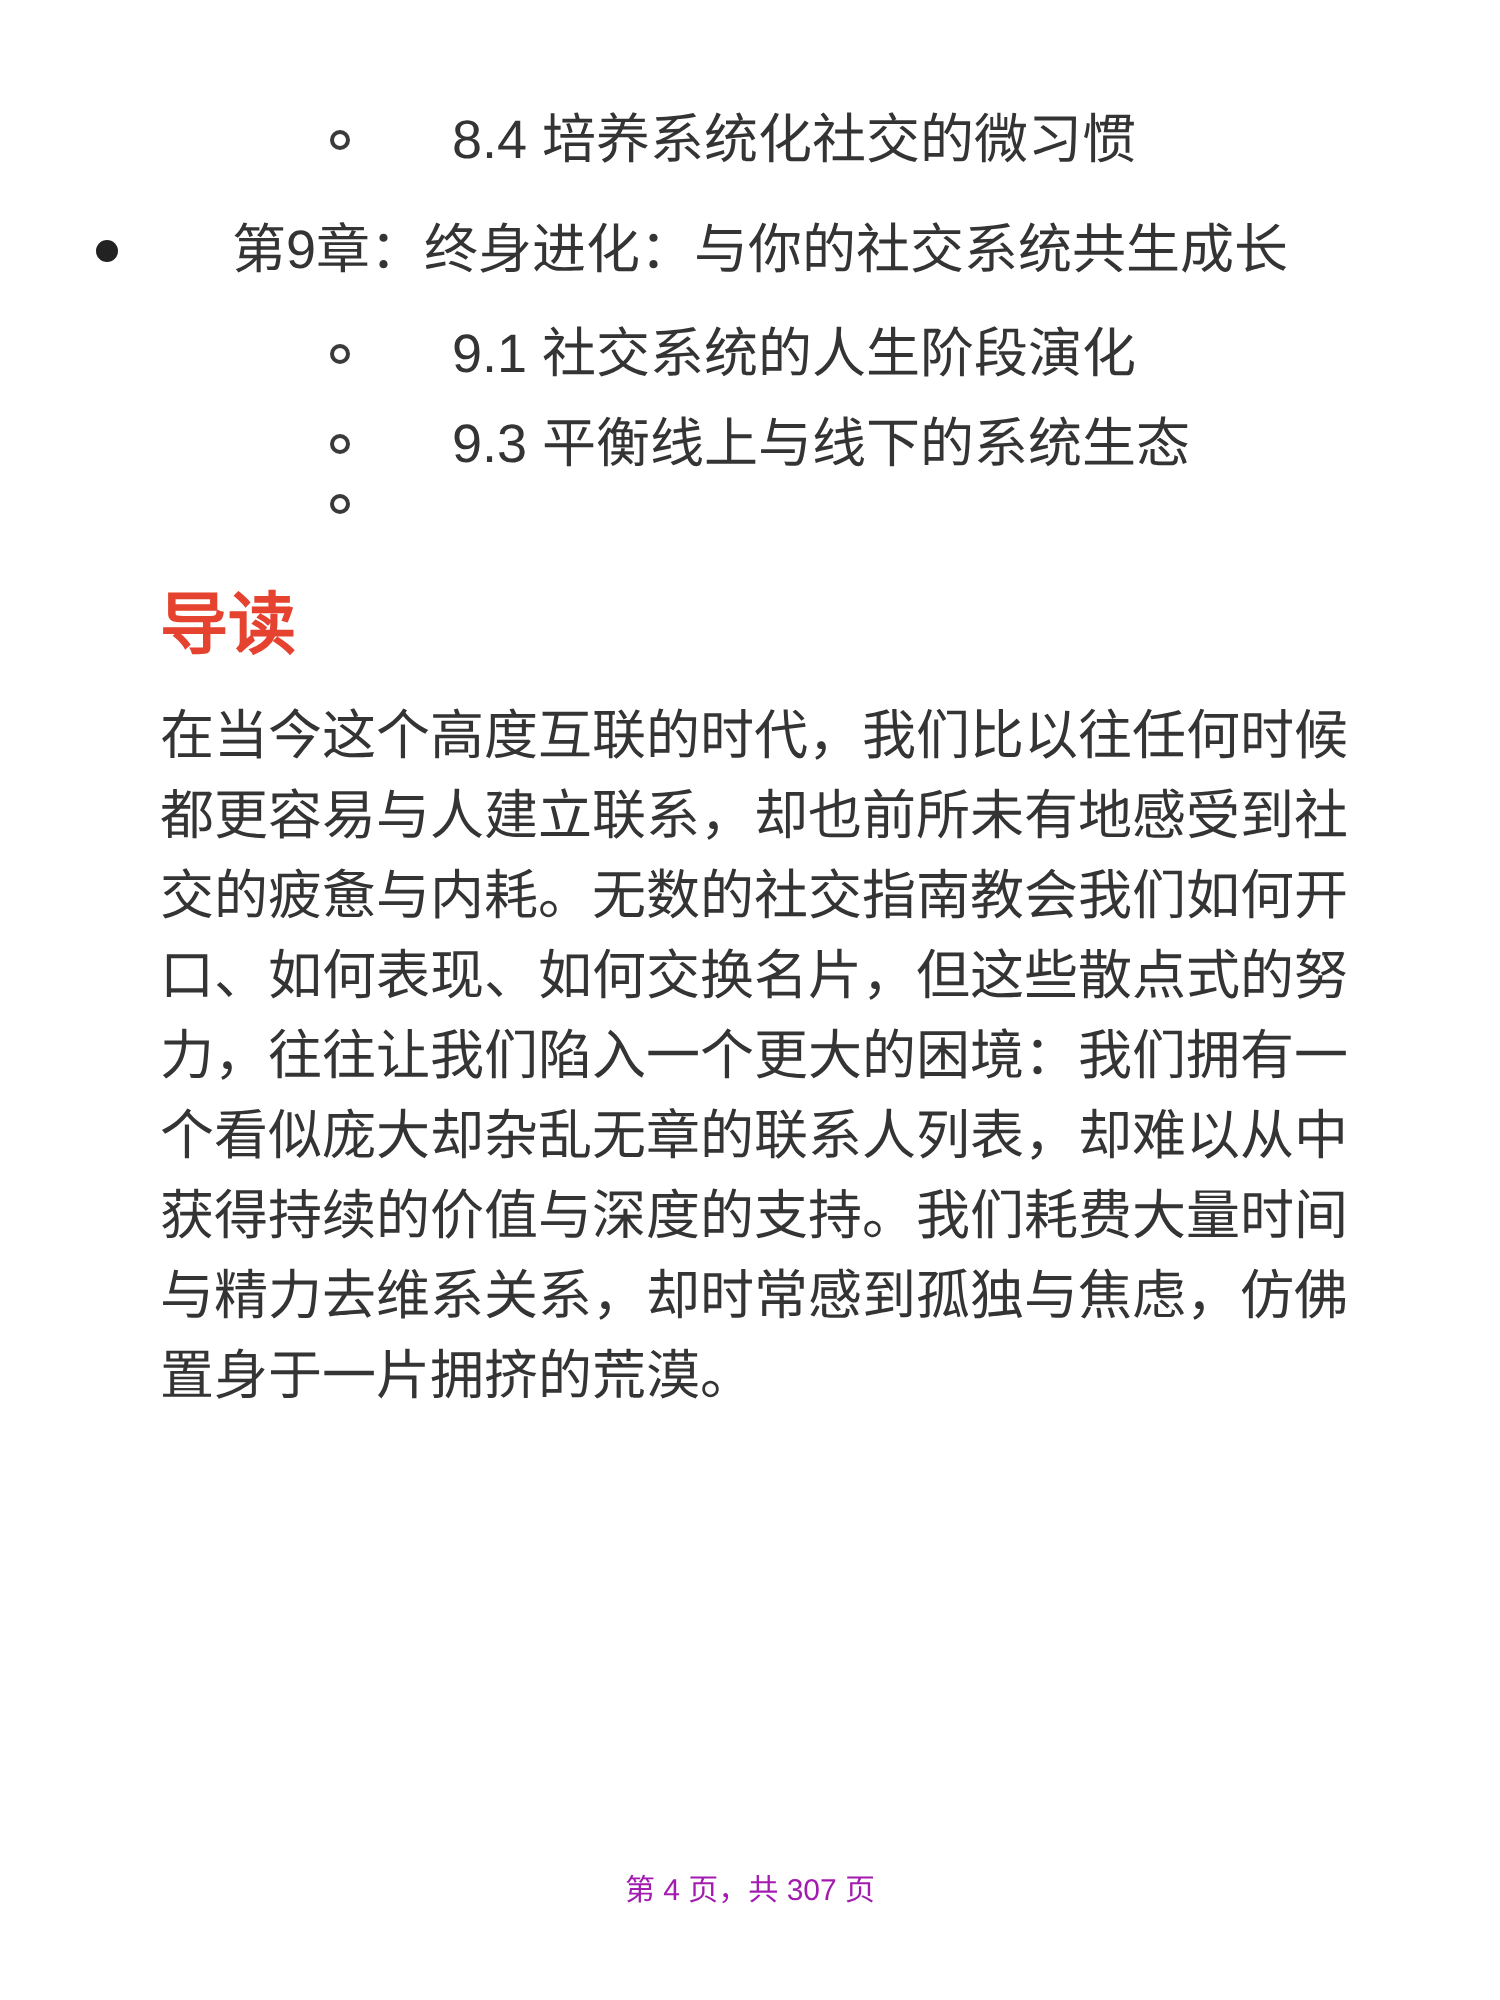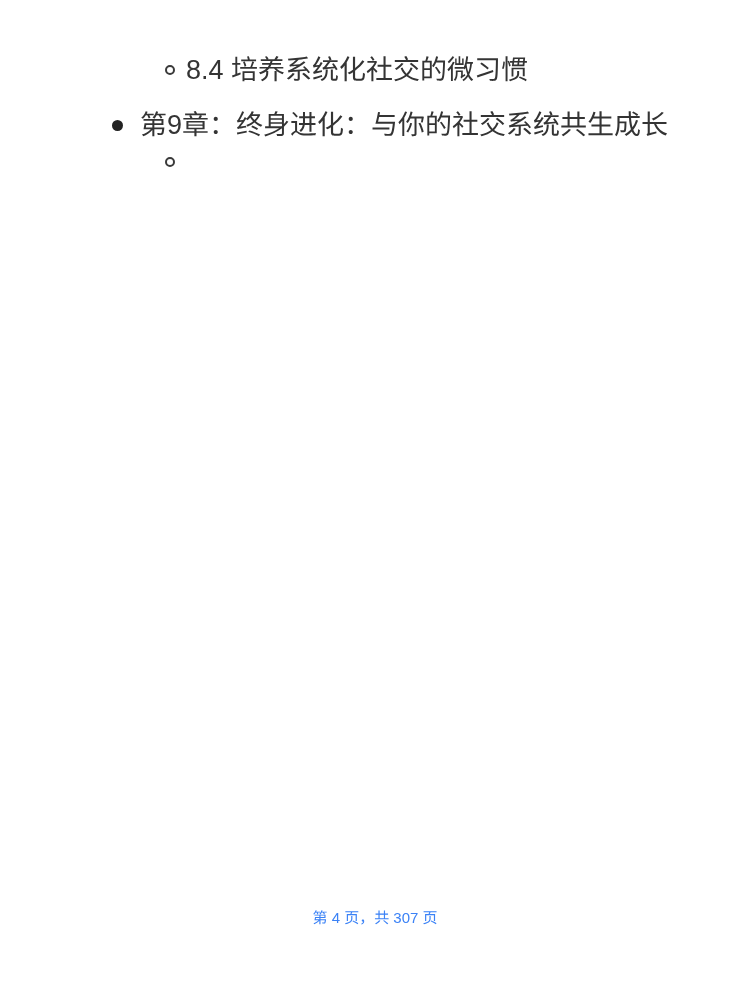--- a/index.html
+++ b/index.html
@@ -21,27 +21,28 @@
     padding-top: 50px;
     padding-bottom: 1px;
   }
   .toc-item {
     display: flex;
     align-items: center;
     font-size: 27px;
     line-height: 40px;
     color: #343434;
     white-space: nowrap;
+    gap: 40px;
   }
   .toc-item.lvl2 {
     padding-left: 165px;
     margin-bottom: 5px;
   }
   .toc-item.lvl1 {
-    padding-left: 112px;
+    padding-left: 48px;
     margin-top: 15px;
     margin-bottom: 12px;
   }
   .bullet-circle {
     flex: none;
     width: 10px;
     height: 10px;
     box-sizing: border-box;
     border: 2px solid #3a3a3a;
     border-radius: 50%;
@@ -70,51 +71,61 @@
     line-height: 40px;
     color: #343434;
     text-align: left;
     word-break: break-all;
   }
   
   .footer {
     position: absolute;
     left: 0;
     right: 0;
-    top: 909px;
+    top: 937px;
     text-align: center;
     font-size: 15px;
     line-height: 18px;
-    color: #3b82f6;
+    color: #a21caf;
   }
 </style>
 </head>
 <body>
 
 <div class="page">
 
   <div class="toc">
 
     <div class="toc-item lvl2">
       <span class="bullet-circle"></span>
       <span>8.4 培养系统化社交的微习惯</span>
     </div>
 
     <div class="toc-item lvl1">
       <span class="bullet-disc"></span>
       <span>第9章：终身进化：与你的社交系统共生成长</span>
     </div>
 
+    <div class="toc-item lvl2">
+      <span class="bullet-circle"></span>
+      <span>9.1 社交系统的人生阶段演化</span>
+    </div>
 
 
+    <div class="toc-item lvl2">
+      <span class="bullet-circle"></span>
+      <span>9.3 平衡线上与线下的系统生态</span>
+    </div>
 
     <div class="toc-item lvl2">
       <span class="bullet-circle"></span>
     </div>
 
   </div>
 
   <div class="intro">
+    <h2 class="intro-heading">导读</h2>
+    <p>在当今这个高度互联的时代，我们比以往任何时候都更容易与人建立联系，却也前所未有地感受到社交的疲惫与内耗。无数的社交指南教会我们如何开口、如何表现、如何交换名片，但这些散点式的努力，往往让我们陷入一个更大的困境：我们拥有一个看似庞大却杂乱无章的联系人列表，却难以从中获得持续的价值与深度的支持。我们耗费大量时间与精力去维系关系，却时常感到孤独与焦虑，仿佛置身于一片拥挤的荒漠。</p>
   </div>
 
   <div class="footer">第 4 页，共 307 页</div>
 
 </div>
 
 </body></html>

